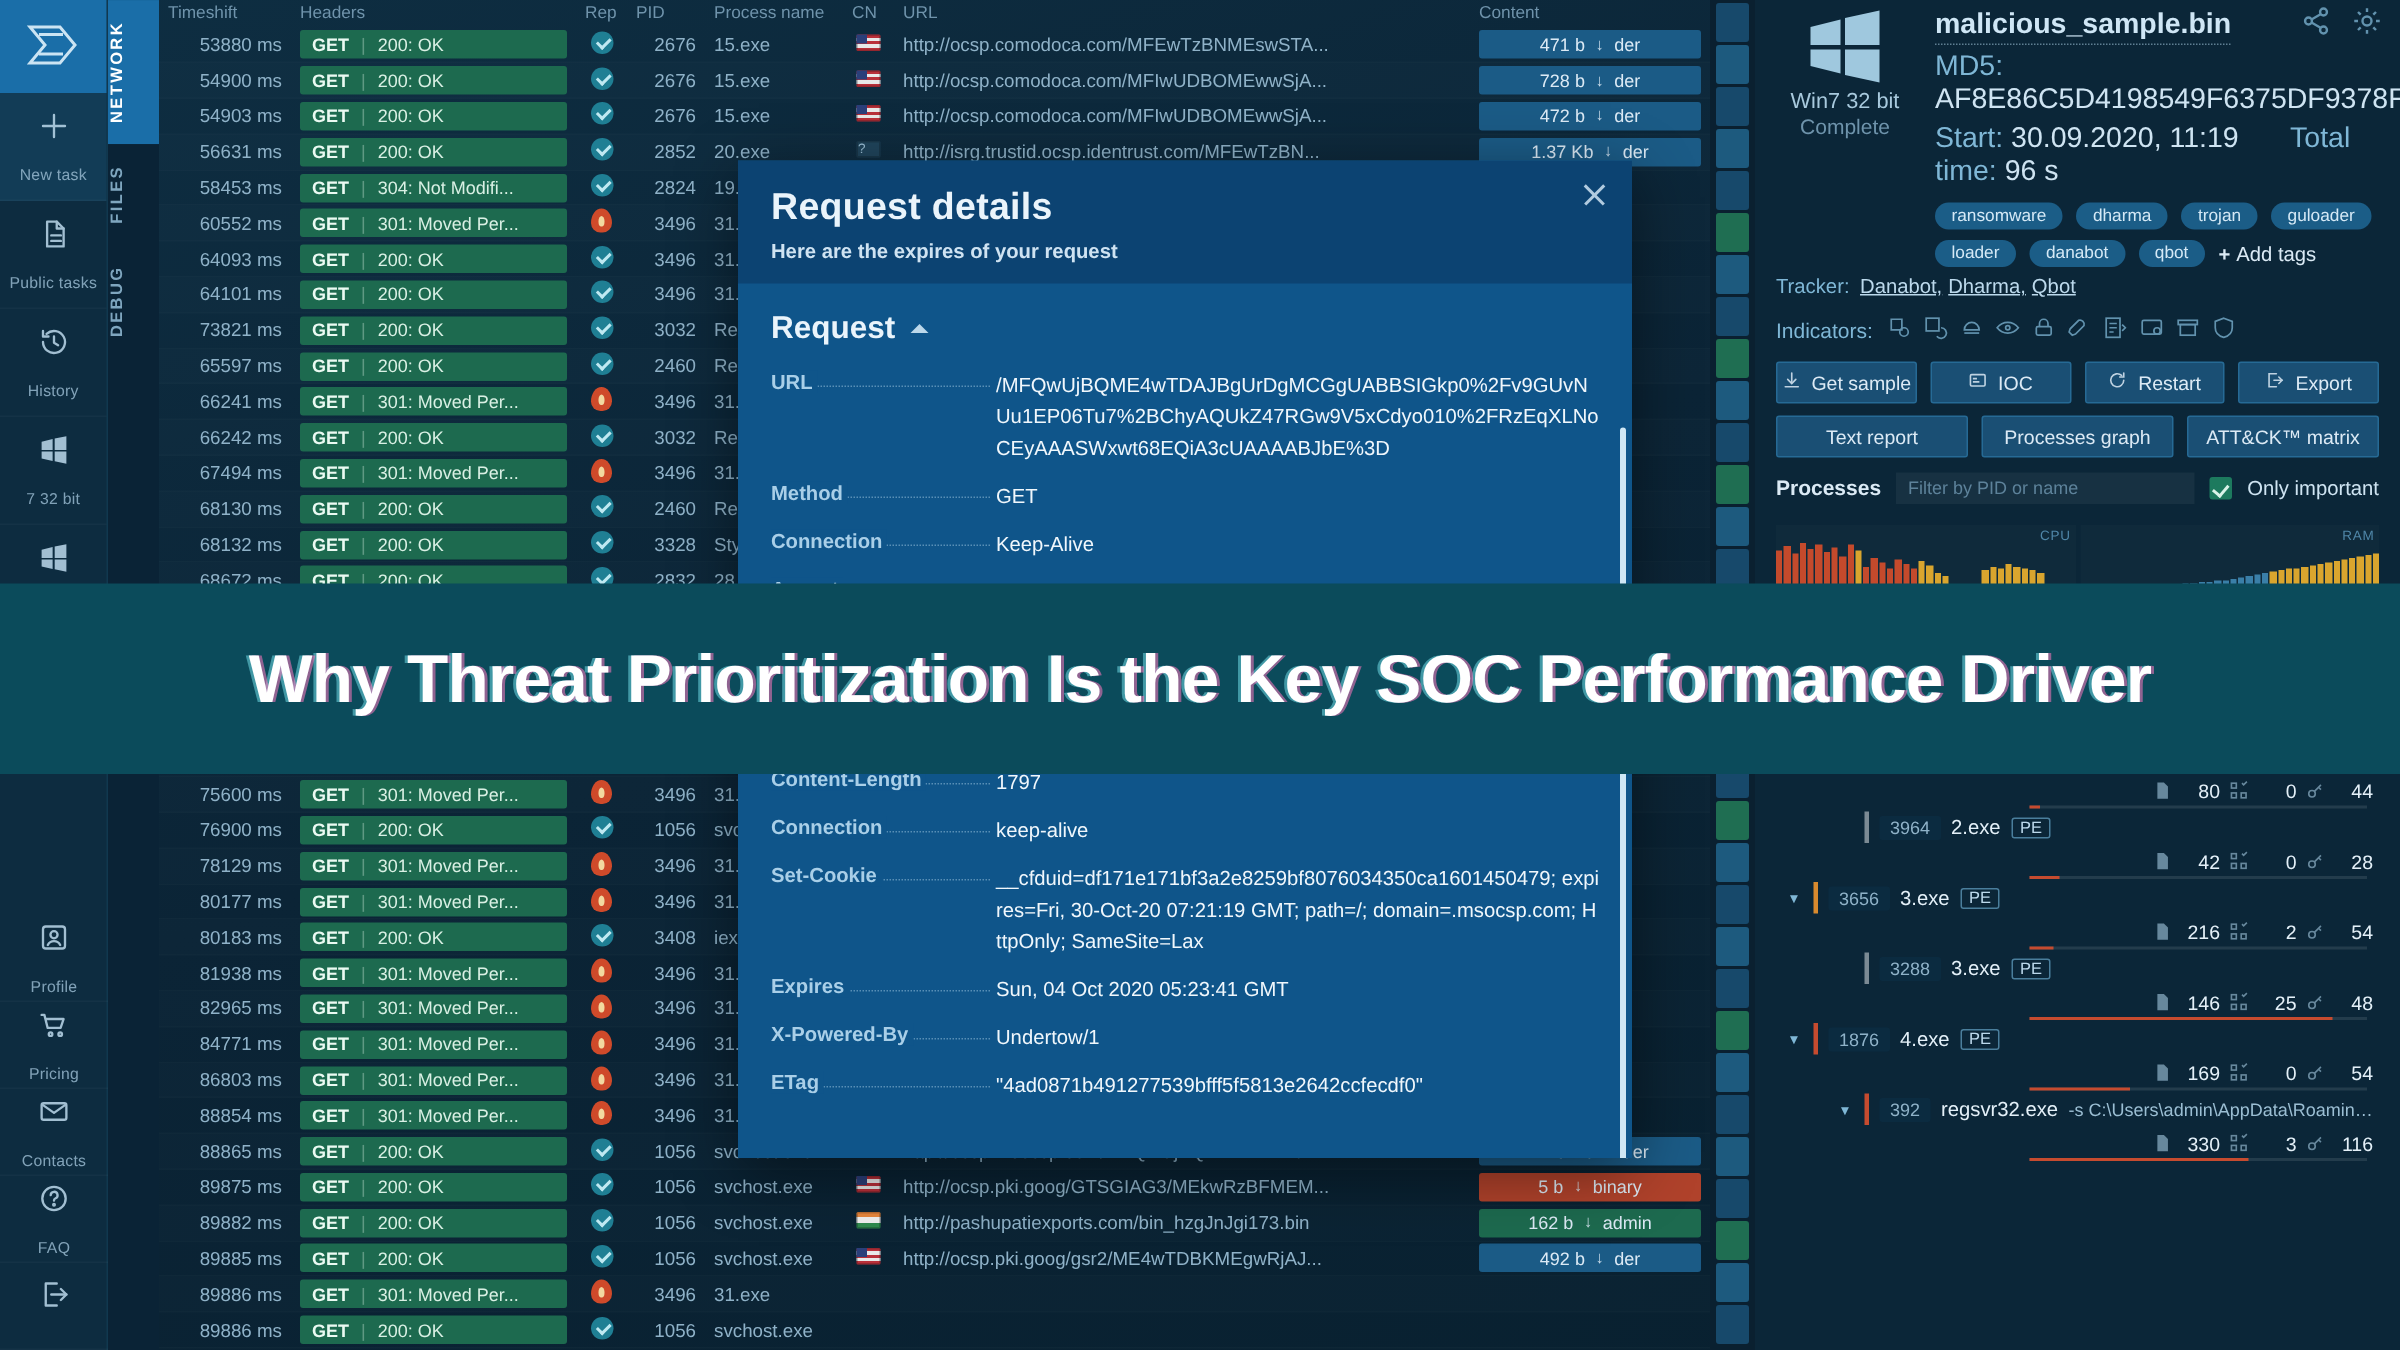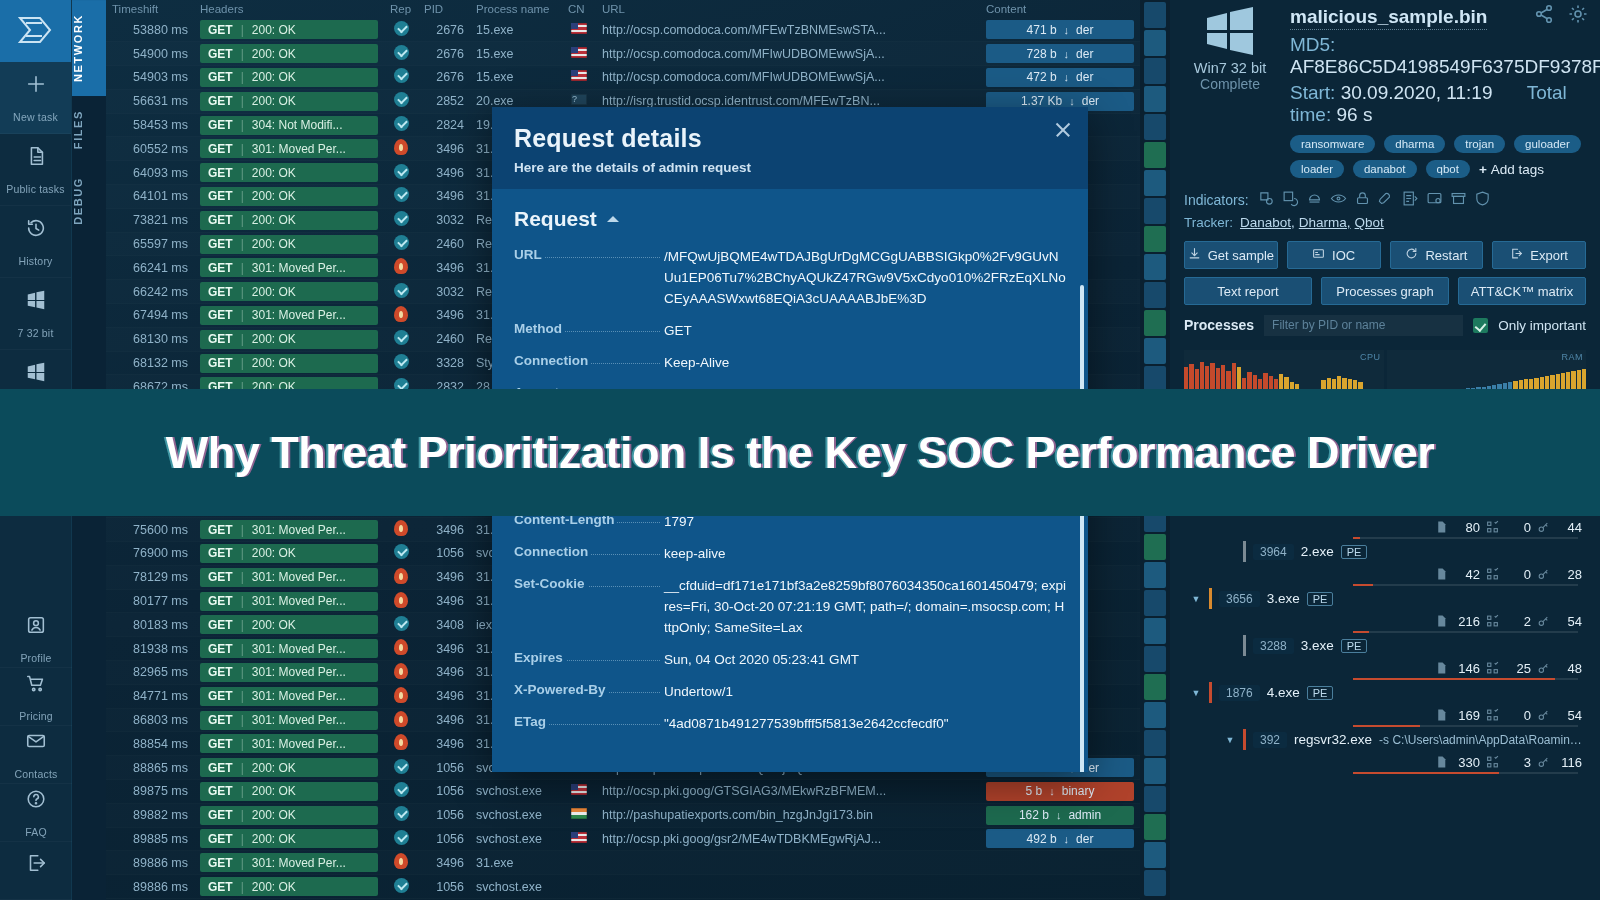--- a/index.html
+++ b/index.html
@@ -1006,21 +1006,21 @@
     <td class="c-url"></td>
     <td class="c-cont"></td>
           </tr>
         </tbody>
     </table>
   </div>
 
   <div id="modal">
     <div id="modal-head">
       <h2>Request details</h2>
-      <p>Here are the details of admin request</p>
+      <p>Here are the expires of your request</p>
       <div id="modal-close"></div>
     </div>
     <div id="modal-body">
       <div class="sec-title">
         <span>Request</span>
         <span class="caret-up"></span>
       </div>
       <div id="req-fields">
           <div class="kv">
             <div class="k"><i>URL</i></div>
@@ -1166,20 +1166,29 @@
               <span class="tag">guloader</span>
               <span class="tag">loader</span>
               <span class="tag">danabot</span>
               <span class="tag">qbot</span>
               <span class="addtag">
                 <b>+</b>
                 <span>Add tags</span>
               </span>
             </div>
         </div>
+      </div>
+
+      <div id="trk-row">
+        <span>Tracker:</span>
+        <span id="trk-links" style="display:flex;gap:4px;">
+            <a>Danabot,</a>
+            <a>Dharma,</a>
+            <a>Qbot</a>
+          </span>
       </div>
 
       <div id="ind-row">
         <span>Indicators:</span>
         <span id="ind-icons" style="display:flex;gap:7px;">
             <span><svg class="ind" viewBox="0 0 24 24" fill="none" stroke="#7fb7d6" stroke-width="1.6">
                 <path d="M4 4h10v10H4z"></path>
                 <circle cx="16" cy="16" r="4"></circle>
               </svg></span>
             <span><svg class="ind" viewBox="0 0 24 24" fill="none" stroke="#7fb7d6" stroke-width="1.6">
@@ -1213,29 +1222,20 @@
             <span><svg class="ind" viewBox="0 0 24 24" fill="none" stroke="#7fb7d6" stroke-width="1.6">
                 <rect x="3" y="5" width="18" height="4"></rect>
                 <rect x="5" y="9" width="14" height="10"></rect>
               </svg></span>
             <span><svg class="ind" viewBox="0 0 24 24" fill="none" stroke="#7fb7d6" stroke-width="1.6">
                 <path d="M12 3l8 3v6c0 5-4 8-8 9-4-1-8-4-8-9V6z"></path>
               </svg></span>
           </span>
       </div>
 
-      <div id="trk-row">
-        <span>Tracker:</span>
-        <span id="trk-links" style="display:flex;gap:4px;">
-            <a>Danabot,</a>
-            <a>Dharma,</a>
-            <a>Qbot</a>
-          </span>
-      </div>
-
       <div id="btns1">
           <div class="btn">
             <span><svg viewBox="0 0 24 24" fill="none" stroke="#dceaf5" stroke-width="2" stroke-linecap="round">
                 <path d="M12 3v12"></path>
                 <path d="M7 11l5 5 5-5"></path>
                 <path d="M4 20h16"></path>
               </svg></span>
             <span>Get sample</span>
           </div>
           <div class="btn">

